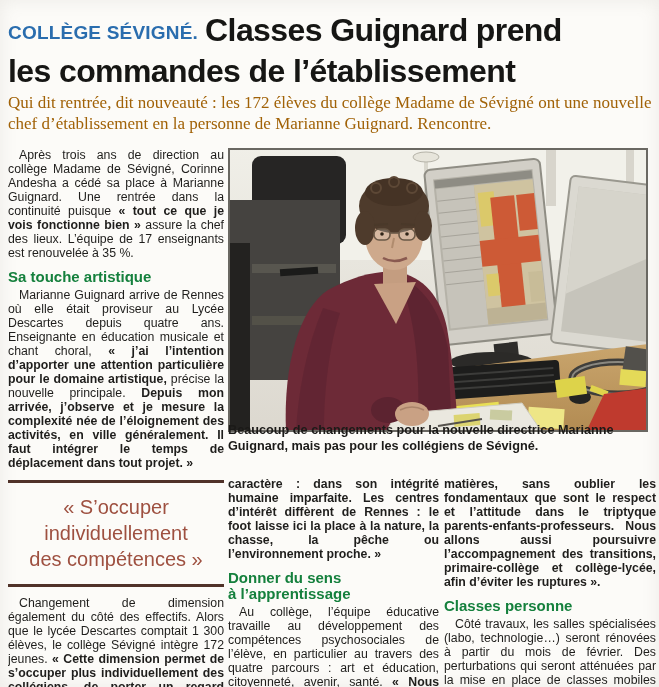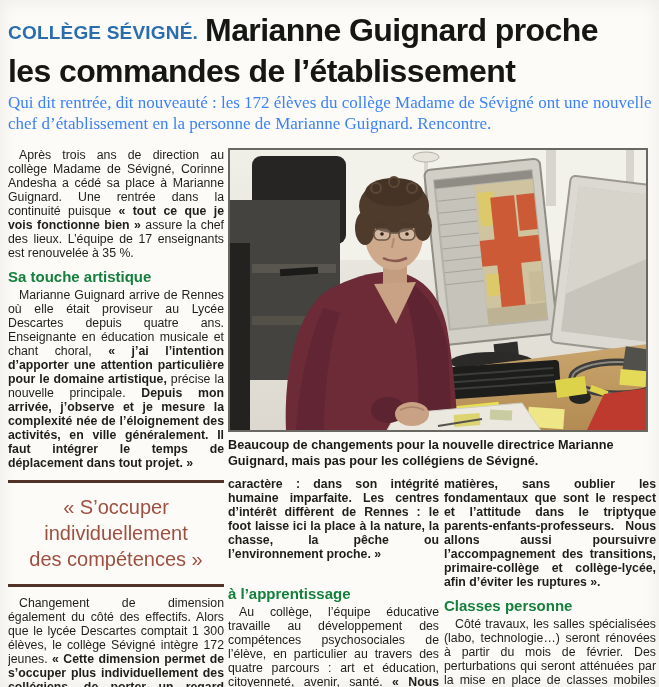--- a/index.html
+++ b/index.html
@@ -5,48 +5,48 @@
   html,body{margin:0;padding:0;}
   body{background:#e9e9e7;font-family:"Liberation Sans",sans-serif;}
   #page{position:relative;width:659px;height:687px;background:#fcfbf8;overflow:hidden;
         box-shadow:inset 0 0 18px rgba(120,115,105,.12);}
   
   #masthead{position:absolute;left:8px;top:12px;width:648px;}
   h1{margin:0;font-size:32px;line-height:37px;font-weight:700;letter-spacing:-.6px;color:#161614;}
   .kicker{font-size:19px;font-weight:700;color:#2a6dae;letter-spacing:.2px;margin-right:7px;
           position:relative;top:-2px;}
   #standfirst{position:absolute;left:8px;top:92px;width:650px;
-              font-family:"Liberation Serif",serif;font-size:17px;line-height:21px;color:#3b82f6;}
+              font-family:"Liberation Serif",serif;font-size:17px;line-height:21px;color:#a16207;}
   
   .col{position:absolute;top:148px;font-size:12.3px;line-height:14px;color:#1f1e1c;
        text-align:justify;hyphens:auto;-webkit-hyphens:auto;}
   #col-left{left:8px;width:216px;height:539px;overflow:hidden;}
   #col-mid{left:228px;top:477px;width:211px;height:210px;overflow:hidden;}
   #col-right{left:444px;top:477px;width:212px;height:210px;overflow:hidden;}
   .col p{margin:0 0 2px 0;}
   .indent{text-indent:11px;}
   .bq{font-weight:700;}
   h3{margin:9px 0 3px 0;font-size:15px;line-height:16px;font-weight:700;color:#15803d;}
   
   #pullquote{margin:10px 0 9px 0;padding:11px 2px 12px 2px;text-align:center;
              border-top:3px solid #503229;border-bottom:3px solid #503229;
              color:#9e5040;font-size:20px;line-height:26px;font-weight:400;text-indent:0;}
   
   #photo-wrap{position:absolute;left:228px;top:148px;width:420px;height:284px;}
   #photo-wrap svg{display:block;}
-  #caption{position:absolute;left:228px;top:438px;width:428px;
+  #caption{position:absolute;left:228px;top:423px;width:428px;
            font-size:12.7px;line-height:15.5px;font-weight:700;color:#1b1a18;}
 </style>
 </head>
 <body>
 
 <div id="page">
 
   <div id="masthead">
-    <h1><span class="kicker">COLLÈGE SÉVIGNÉ.</span><span>Marianne Guignard proche</span><br><span>les commandes de l’établissement</span></h1>
+    <h1><span class="kicker">COLLÈGE SÉVIGNÉ.</span><span>Classes Guignard prend</span><br><span>les commandes de l’établissement</span></h1>
   </div>
 
   <div id="standfirst">Qui dit rentrée, dit nouveauté : les 172 élèves du collège Madame de Sévigné ont une nouvelle chef d’établissement en la personne de Marianne Guignard. Rencontre.</div>
 
   <div id="col-left" class="col">
     <p class="indent"><span>Après trois ans de direction au collège Madame de Sévigné, Corinne Andesha a cédé sa place à Marianne Guignard. Une rentrée dans la continuité puisque </span><span class="bq">« tout ce que je vois fonctionne bien »</span><span> assure la chef des lieux. L’équipe de 17 enseignants est renouvelée à 35 %.</span></p>
 
     <h3>Sa touche artistique</h3>
     <p class="indent"><span>Marianne Guignard arrive de Rennes où elle était proviseur au Lycée Descartes depuis quatre ans. Enseignante en éducation musicale et chant choral, </span><span class="bq">« j’ai l’intention d’apporter une attention particulière pour le domaine artistique, </span><span>précise la nouvelle principale. </span><span class="bq">Depuis mon arrivée, j’observe et je mesure la complexité née de l’éloignement des activités, en ville généralement. Il faut intégrer le temps de déplacement dans tout projet. »</span></p>
 
@@ -190,21 +190,21 @@
       </g>
 
       <rect x="1" y="1" width="418" height="282" fill="none" stroke="#6a6862" stroke-width="2"></rect>
     </svg>
   </div>
 
   <div id="caption">Beaucoup de changements pour la nouvelle directrice Marianne Guignard, mais pas pour les collégiens de Sévigné.</div>
 
   <div id="col-mid" class="col">
     <p><span class="bq">caractère : dans son intégrité humaine imparfaite. Les centres d’intérêt diffèrent de Rennes : le foot laisse ici la place à la nature, la chasse, la pêche ou l’environnement proche. »</span></p>
-    <h3><br><span>à l’apprentissage</span></h3>
+    <h3><span>Donner du sens</span><br><span>à l’apprentissage</span></h3>
     <p class="indent"><span>Au collège, l’équipe éducative travaille au développement des compétences psychosociales de l’élève, en particulier au travers des quatre parcours : art et éducation, citoyenneté, avenir, santé. </span><span class="bq">« Nous devons mettre du sens à l’apprentissage, du liant entre les</span></p>
   </div>
 
   <div id="col-right" class="col">
     <p><span class="bq">matières, sans oublier les fondamentaux que sont le respect et l’attitude dans le triptyque parents-enfants-professeurs. Nous allons aussi poursuivre l’accompagnement des transitions, primaire-collège et collège-lycée, afin d’éviter les ruptures ».</span></p>
     <h3>Classes personne</h3>
     <p class="indent"><span>Côté travaux, les salles spécialisées (labo, technologie…) seront rénovées à partir du mois de février. Des perturbations qui seront atténuées par la mise en place de classes mobiles dans la cour du collège.</span></p>
   </div>
 
 </div>

